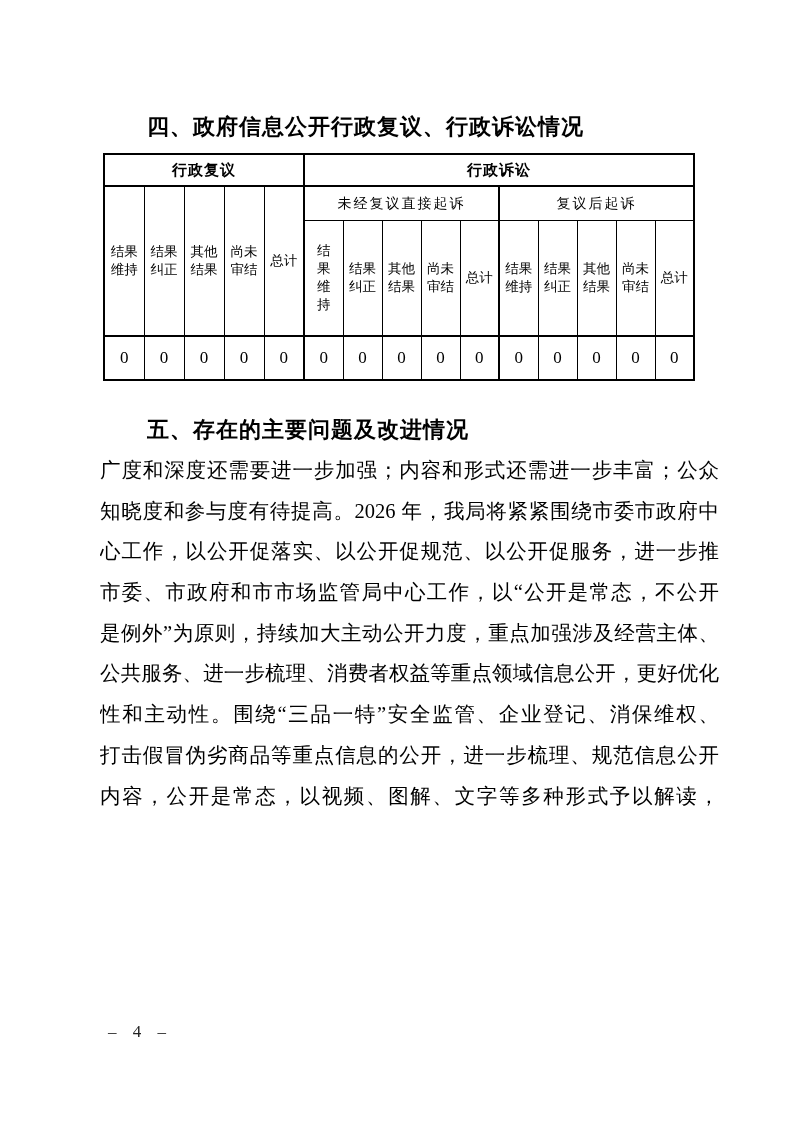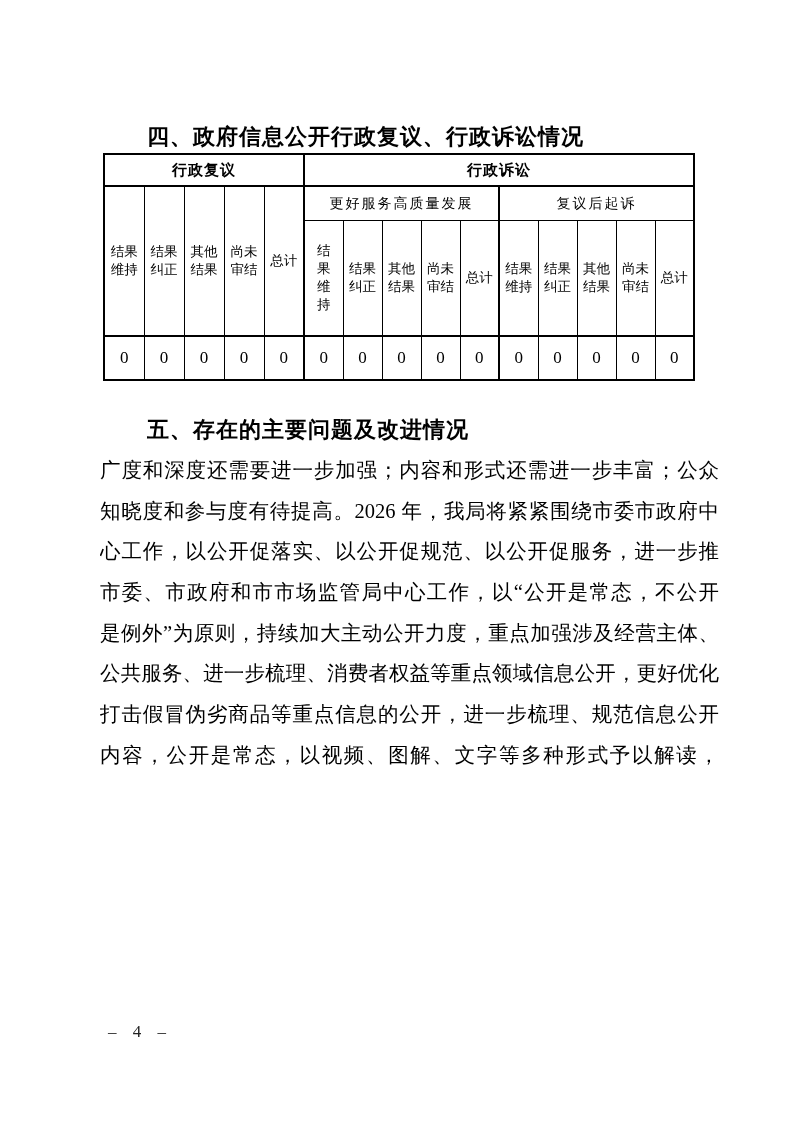--- a/index.html
+++ b/index.html
@@ -6,21 +6,21 @@
   body{
     width:793px;height:1122px;background:#ffffff;color:#000;
     position:relative;overflow:hidden;
     font-family:"Liberation Serif","DejaVu Serif",serif;
   }
   .heading{
     position:absolute;
     font-family:"Liberation Sans","DejaVu Sans",sans-serif;
     font-weight:bold;font-size:22px;letter-spacing:1px;white-space:nowrap;
   }
-  #title4{left:147px;top:122px}
+  #title4{left:147px;top:112px}
   #title5{left:147px;top:415px}
 
   
   #stat-table{
     position:absolute;left:103px;top:153px;width:590px;
     border-collapse:collapse;table-layout:fixed;
     border:2.5px solid #000;
   }
   #stat-table td{
     border:1.5px solid #000;text-align:center;vertical-align:middle;padding:0;
@@ -85,21 +85,21 @@
       <tr class="r1">
     <td colspan="5" class="band">行政复议</td>
     <td colspan="10" class="band thickL">行政诉讼</td>
   </tr>
   <tr class="r2">
     <td rowspan="2" class="leaf"><span class="w2">结果维持</span></td>
     <td rowspan="2" class="leaf"><span class="w2">结果纠正</span></td>
     <td rowspan="2" class="leaf"><span class="w2">其他结果</span></td>
     <td rowspan="2" class="leaf"><span class="w2">尚未审结</span></td>
     <td rowspan="2" class="leaf nw">总计</td>
-    <td colspan="5" class="sub thickL">更好服务高质量发展</td>
+    <td colspan="5" class="sub thickL">未经复议直接起诉</td>
     <td colspan="5" class="sub medL">复议后起诉</td>
   </tr>
   <tr class="r3">
     <td class="leaf thickL"><span class="w1">结果维持</span></td>
     <td class="leaf"><span class="w2">结果纠正</span></td>
     <td class="leaf"><span class="w2">其他结果</span></td>
     <td class="leaf"><span class="w2">尚未审结</span></td>
     <td class="leaf nw">总计</td>
     <td class="leaf medL"><span class="w2">结果维持</span></td>
     <td class="leaf"><span class="w2">结果纠正</span></td>
@@ -129,17 +129,18 @@
 
 <div class="heading" id="title5">五、存在的主要问题及改进情况</div>
 
 <div id="body-paragraph">
     <div class="body-line"><span>广度和深度还需要进一步加强；内容和形式还需进一步丰富；公众</span></div>
     <div class="body-line"><span>知晓度和参与度有待提高。2026 年，我局将紧紧围绕市委市政府中</span></div>
     <div class="body-line"><span>心工作，以公开促落实、以公开促规范、以公开促服务，进一步推</span></div>
     <div class="body-line"><span>市委、市政府和市市场监管局中心工作，以“公开是常态，不公开</span></div>
     <div class="body-line"><span>是例外”为原则，持续加大主动公开力度，重点加强涉及经营主体、</span></div>
     <div class="body-line"><span>公共服务、进一步梳理、消费者权益等重点领域信息公开，更好优化</span></div>
+    <div class="body-line"><span>性和主动性。围绕“三品一特”安全监管、企业登记、消保维权、</span></div>
     <div class="body-line"><span>打击假冒伪劣商品等重点信息的公开，进一步梳理、规范信息公开</span></div>
     <div class="body-line"><span>内容，公开是常态，以视频、图解、文字等多种形式予以解读，</span></div>
   </div>
 
 <div id="page-number">– 4 –</div>
 
 </body></html>

